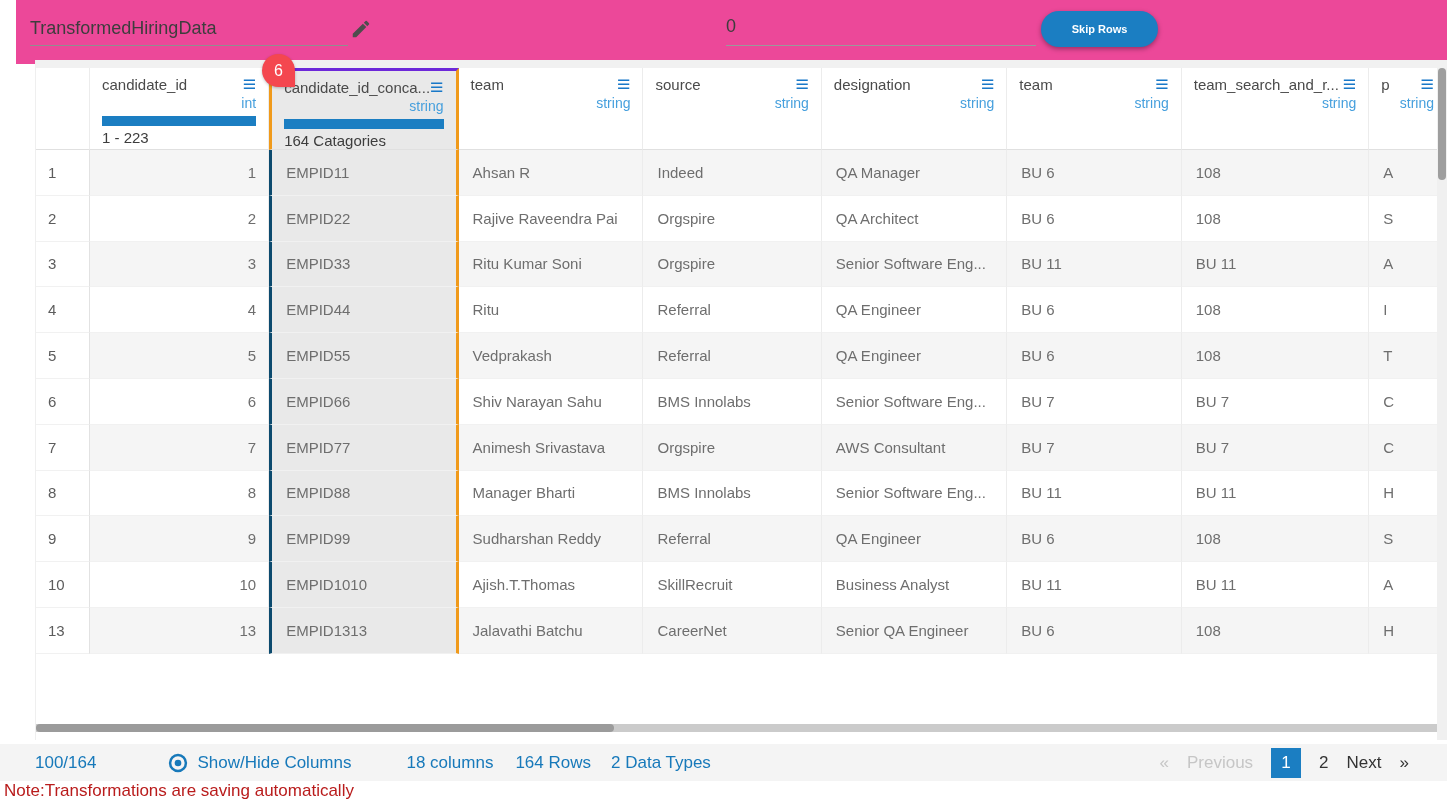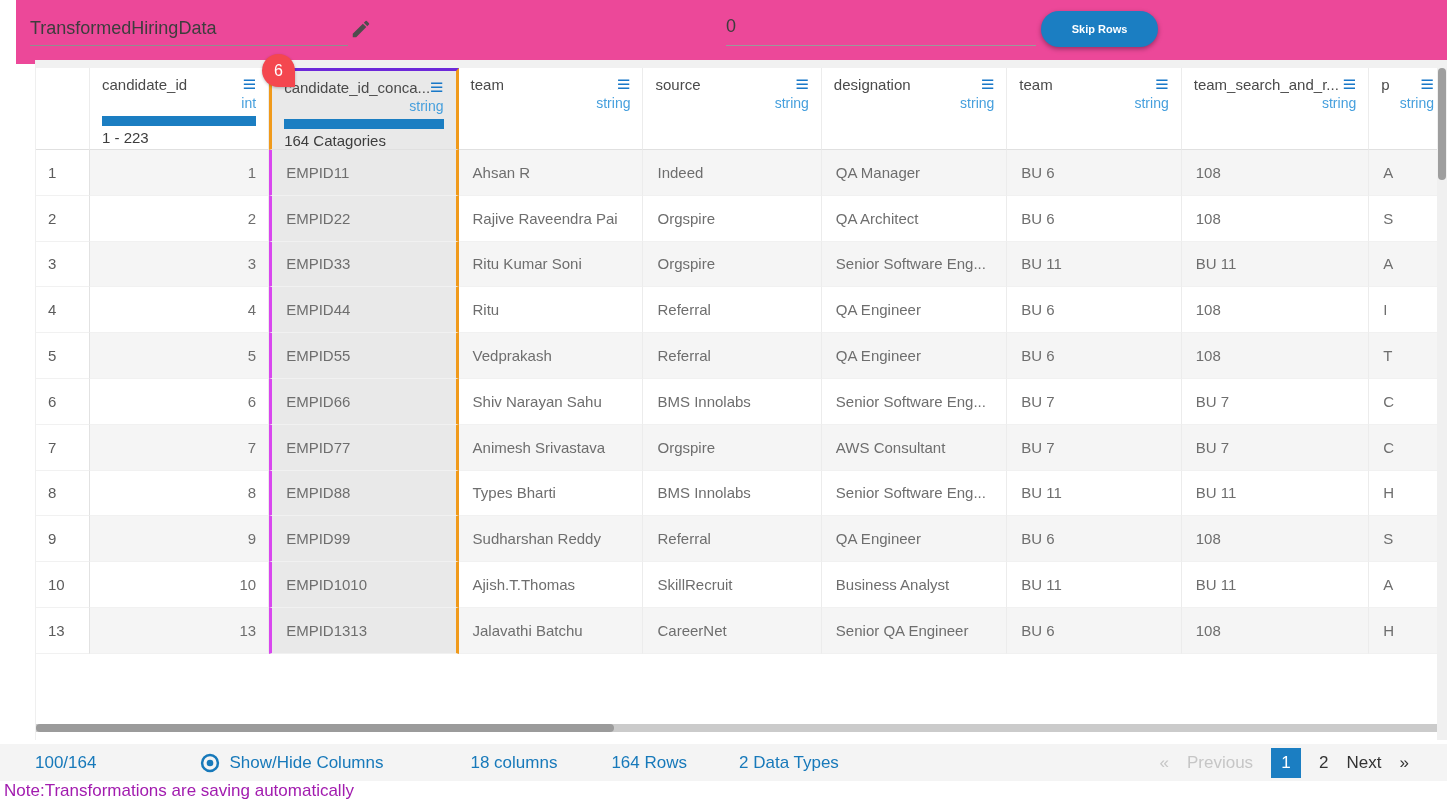--- a/index.html
+++ b/index.html
@@ -57,54 +57,54 @@
     background:#fff; border-right:1px solid #ececec; border-bottom:1px solid #f1f1f1;
   }
   tbody tr:nth-child(odd) td { background:#f5f5f5; }
   td.row-idx { background:#fff !important; color:#5c5c5c; padding-left:12px;
                border-right:1px solid #e2e2e2; }
   td.row-idx.active { background:#e2e2e2 !important; }
   td.num { text-align:right; padding-right:12px; }
 
   
   th.hl { background:#e9e9e9; border-left:3px solid #f09a1b; border-right:3px solid #f09a1b; border-top:3px solid #6d28d9; }
-  td.hl { background:#e9e9e9 !important; border-left:3px solid #d946ef; border-right:3px solid #f09a1b; }
+  td.hl { background:#e9e9e9 !important; border-left:3px solid #0c4a6e; border-right:3px solid #f09a1b; }
   .hl-bottom-strip { position:absolute; left:243px; bottom:11px; width:187px; height:3px; background:#f09a1b; z-index:4; }
 
   .badge {
     position:absolute; left:262px; top:54px; width:33px; height:33px; z-index:10;
     background:#f4474f; border-radius:50% 50% 0 50%;
     color:#fff; font-size:16px; display:flex; align-items:center; justify-content:center;
     box-shadow:0 1px 3px rgba(0,0,0,0.25);
   }
 
   
   .hscroll { position:absolute; left:0; bottom:8px; width:1402px; height:8px; background:#cbcbcb; z-index:5; }
   .hscroll-thumb { position:absolute; left:0; top:0; width:578px; height:8px; background:#9b9b9b; border-radius:4px; }
   .vscroll { position:absolute; right:0; top:8px; width:10px; height:672px; background:#f0f0f0; z-index:6; }
   .vscroll-thumb { position:absolute; left:1px; top:0; width:8px; height:112px; background:#9e9e9e; border-radius:4px; }
 
   
   .footer {
     position:absolute; left:0; top:744px; width:1447px; height:37px;
     background:#f4f4f4; display:flex; align-items:center;
-    font-size:17px; color:#1779ba;gap:32px;
+    font-size:17px; color:#1779ba;
   }
   .progress { margin-left:35px; }
   .showhide { margin-left:72px; display:flex; align-items:flex-end; gap:9px; cursor:pointer; }
   .cnt-cols { margin-left:55px; }
   .cnt-rows { margin-left:22px; }
   .cnt-types { margin-left:20px; }
   .pagination { margin-left:auto; margin-right:38px; display:flex; align-items:center; gap:18px; font-size:17px; }
   .pg-arrow-prev, .pg-prev { color:#c6c6c6; }
   .pg-1 { background:#1b7ec2; color:#fff; width:30px; height:30px; display:flex; align-items:center; justify-content:center; cursor:pointer; }
   .pg-2, .pg-next, .pg-arrow-next { color:#333; cursor:pointer; }
   .pg-prev, .pg-next { cursor:pointer; }
 
-  .note { position:absolute; left:4px; top:781px; font-size:17px; color:#a21caf; }
+  .note { position:absolute; left:4px; top:781px; font-size:17px; color:#b91c1c; }
 </style>
 </head>
 <body>
 
 <div class="topbar">
   <div class="dataset-name">TransformedHiringData</div>
   <svg class="edit-icon" viewBox="0 0 24 24">
     <path fill="#4d4d4d" d="M3 17.25V21h3.75L17.8 9.94l-3.75-3.75L3 17.25zM20.7 7.04a1 1 0 0 0 0-1.41l-2.34-2.34a1 1 0 0 0-1.41 0l-1.83 1.83 3.75 3.75 1.83-1.83z"></path>
   </svg>
   <div class="skip-input">0</div>
@@ -265,21 +265,21 @@
           <td>Orgspire</td>
           <td>AWS Consultant</td>
           <td>BU 7</td>
           <td>BU 7</td>
           <td>C</td>
         </tr>
         <tr>
           <td class="row-idx">8</td>
           <td class="num">8</td>
           <td class="hl">EMPID88</td>
-          <td>Types Bharti</td>
+          <td>Manager Bharti</td>
           <td>BMS Innolabs</td>
           <td>Senior Software Eng...</td>
           <td>BU 11</td>
           <td>BU 11</td>
           <td>H</td>
         </tr>
         <tr>
           <td class="row-idx">9</td>
           <td class="num">9</td>
           <td class="hl">EMPID99</td>

